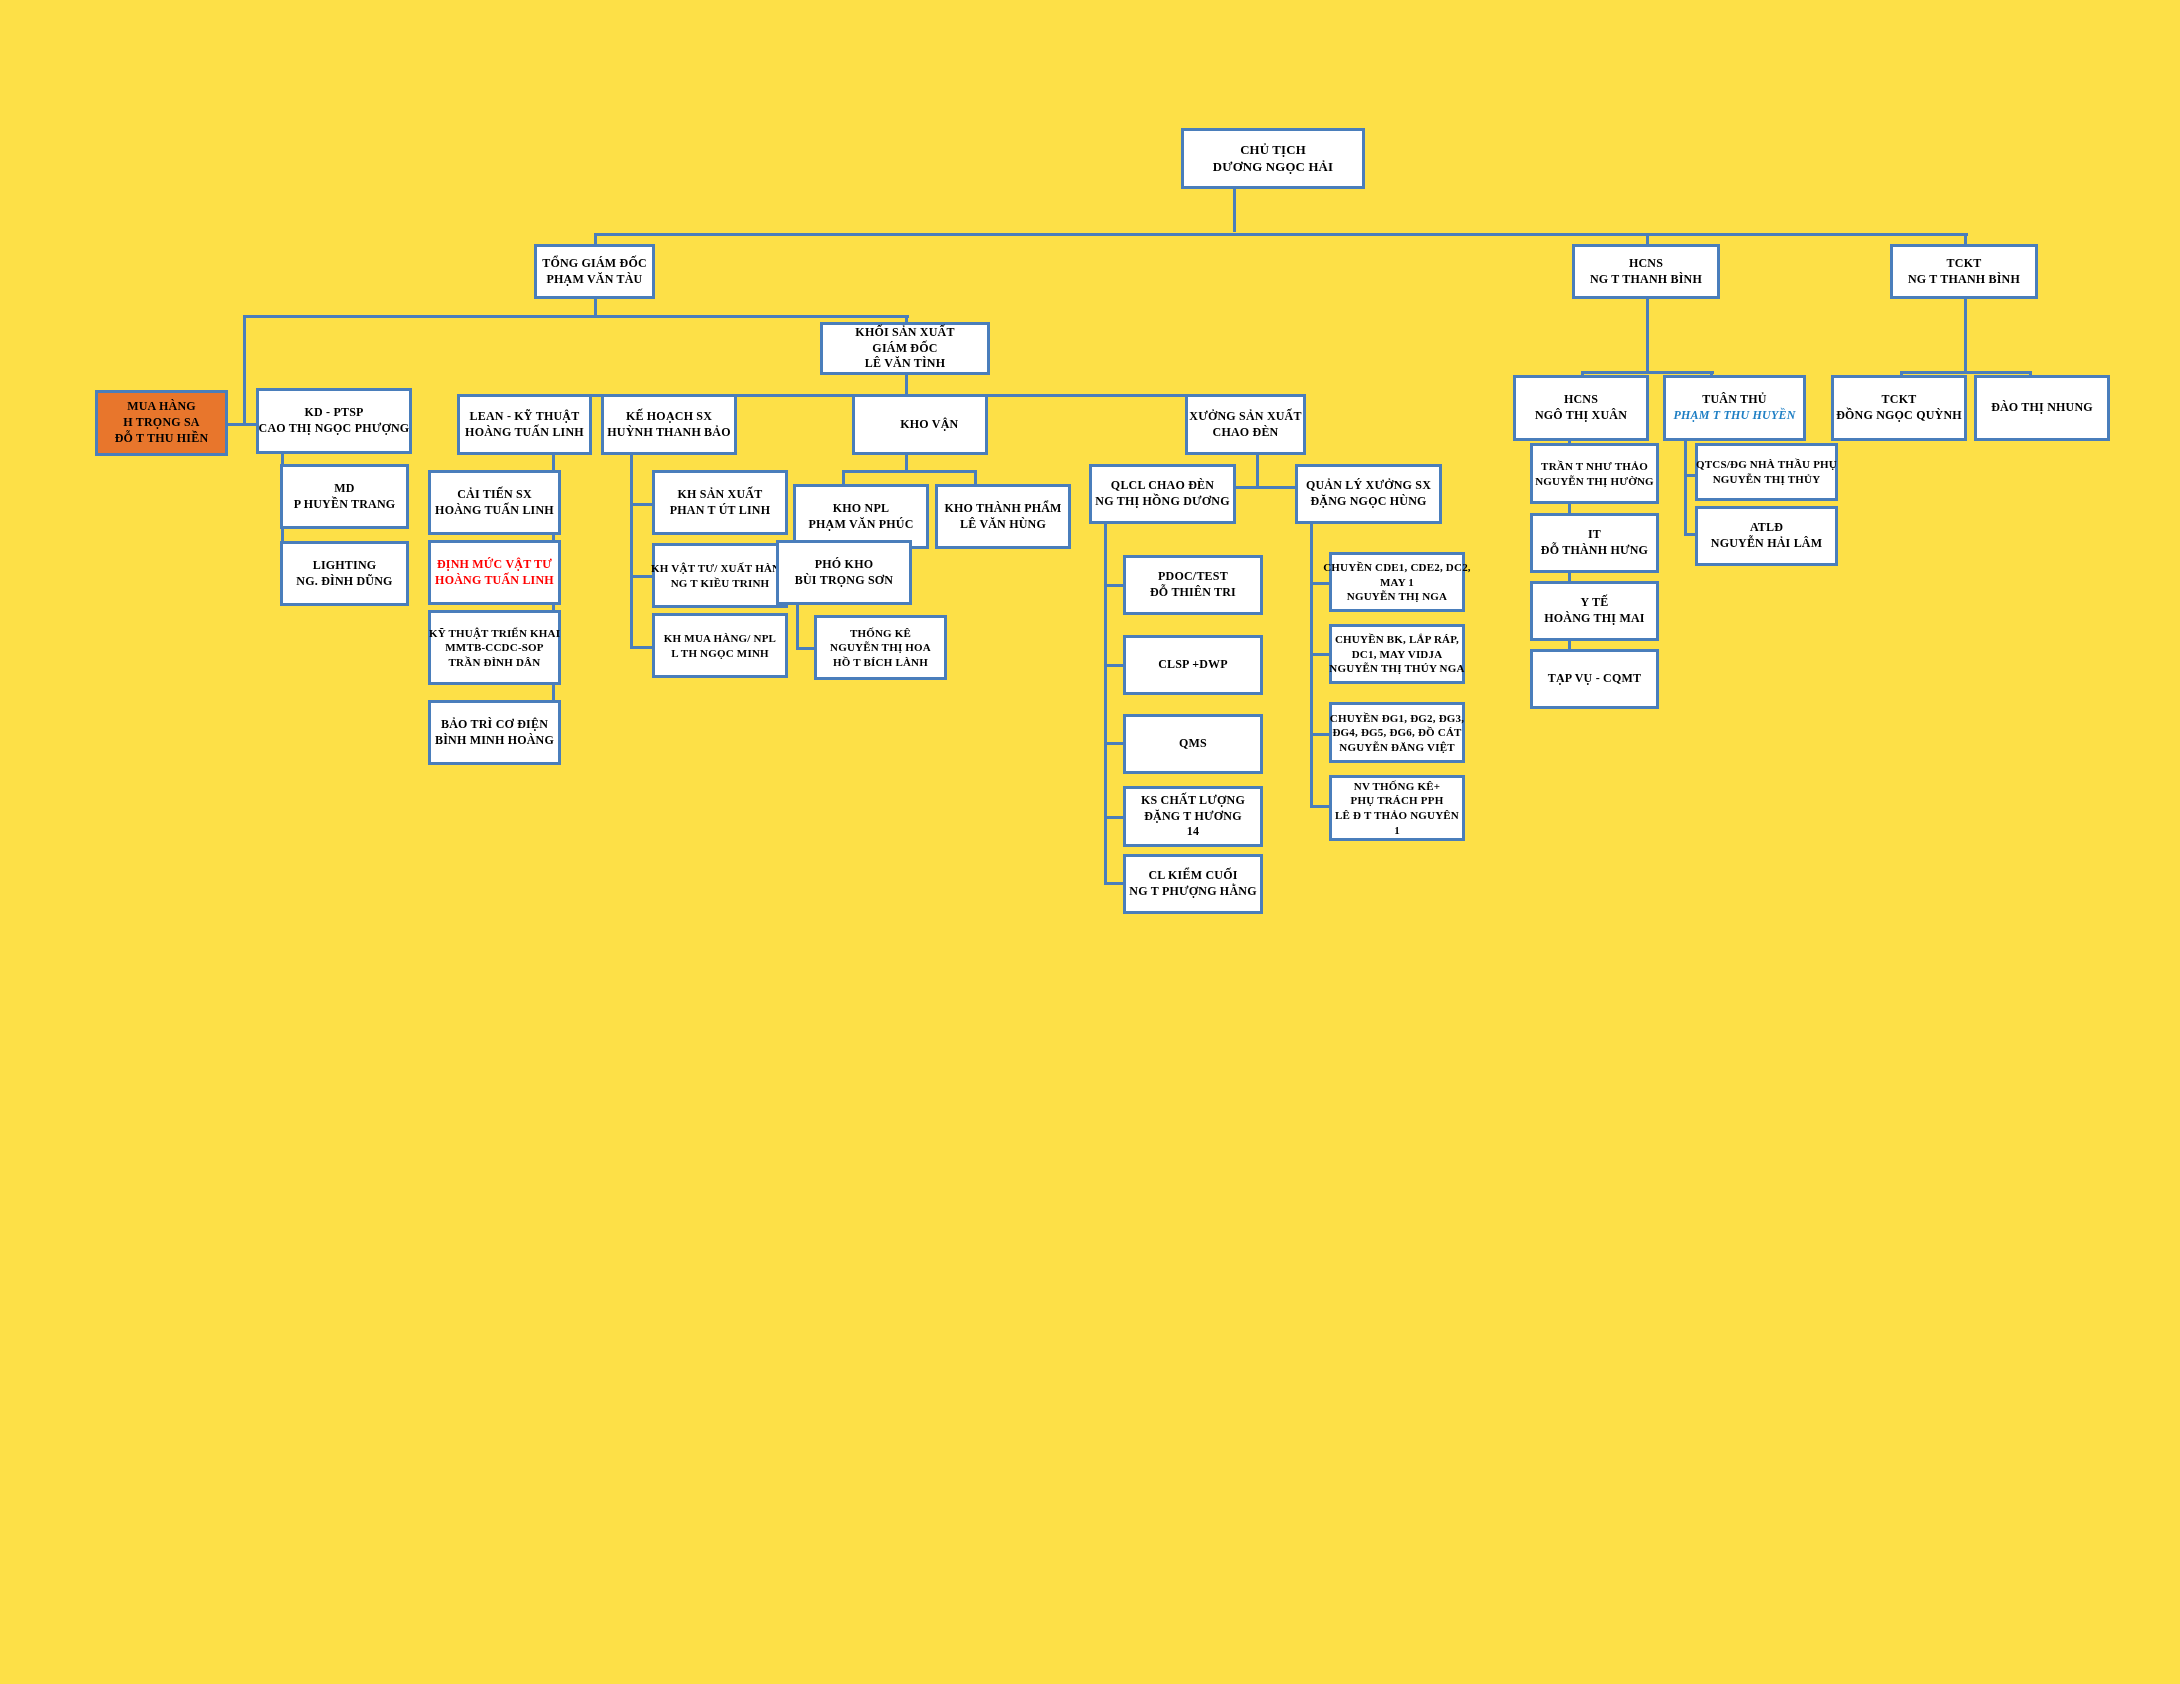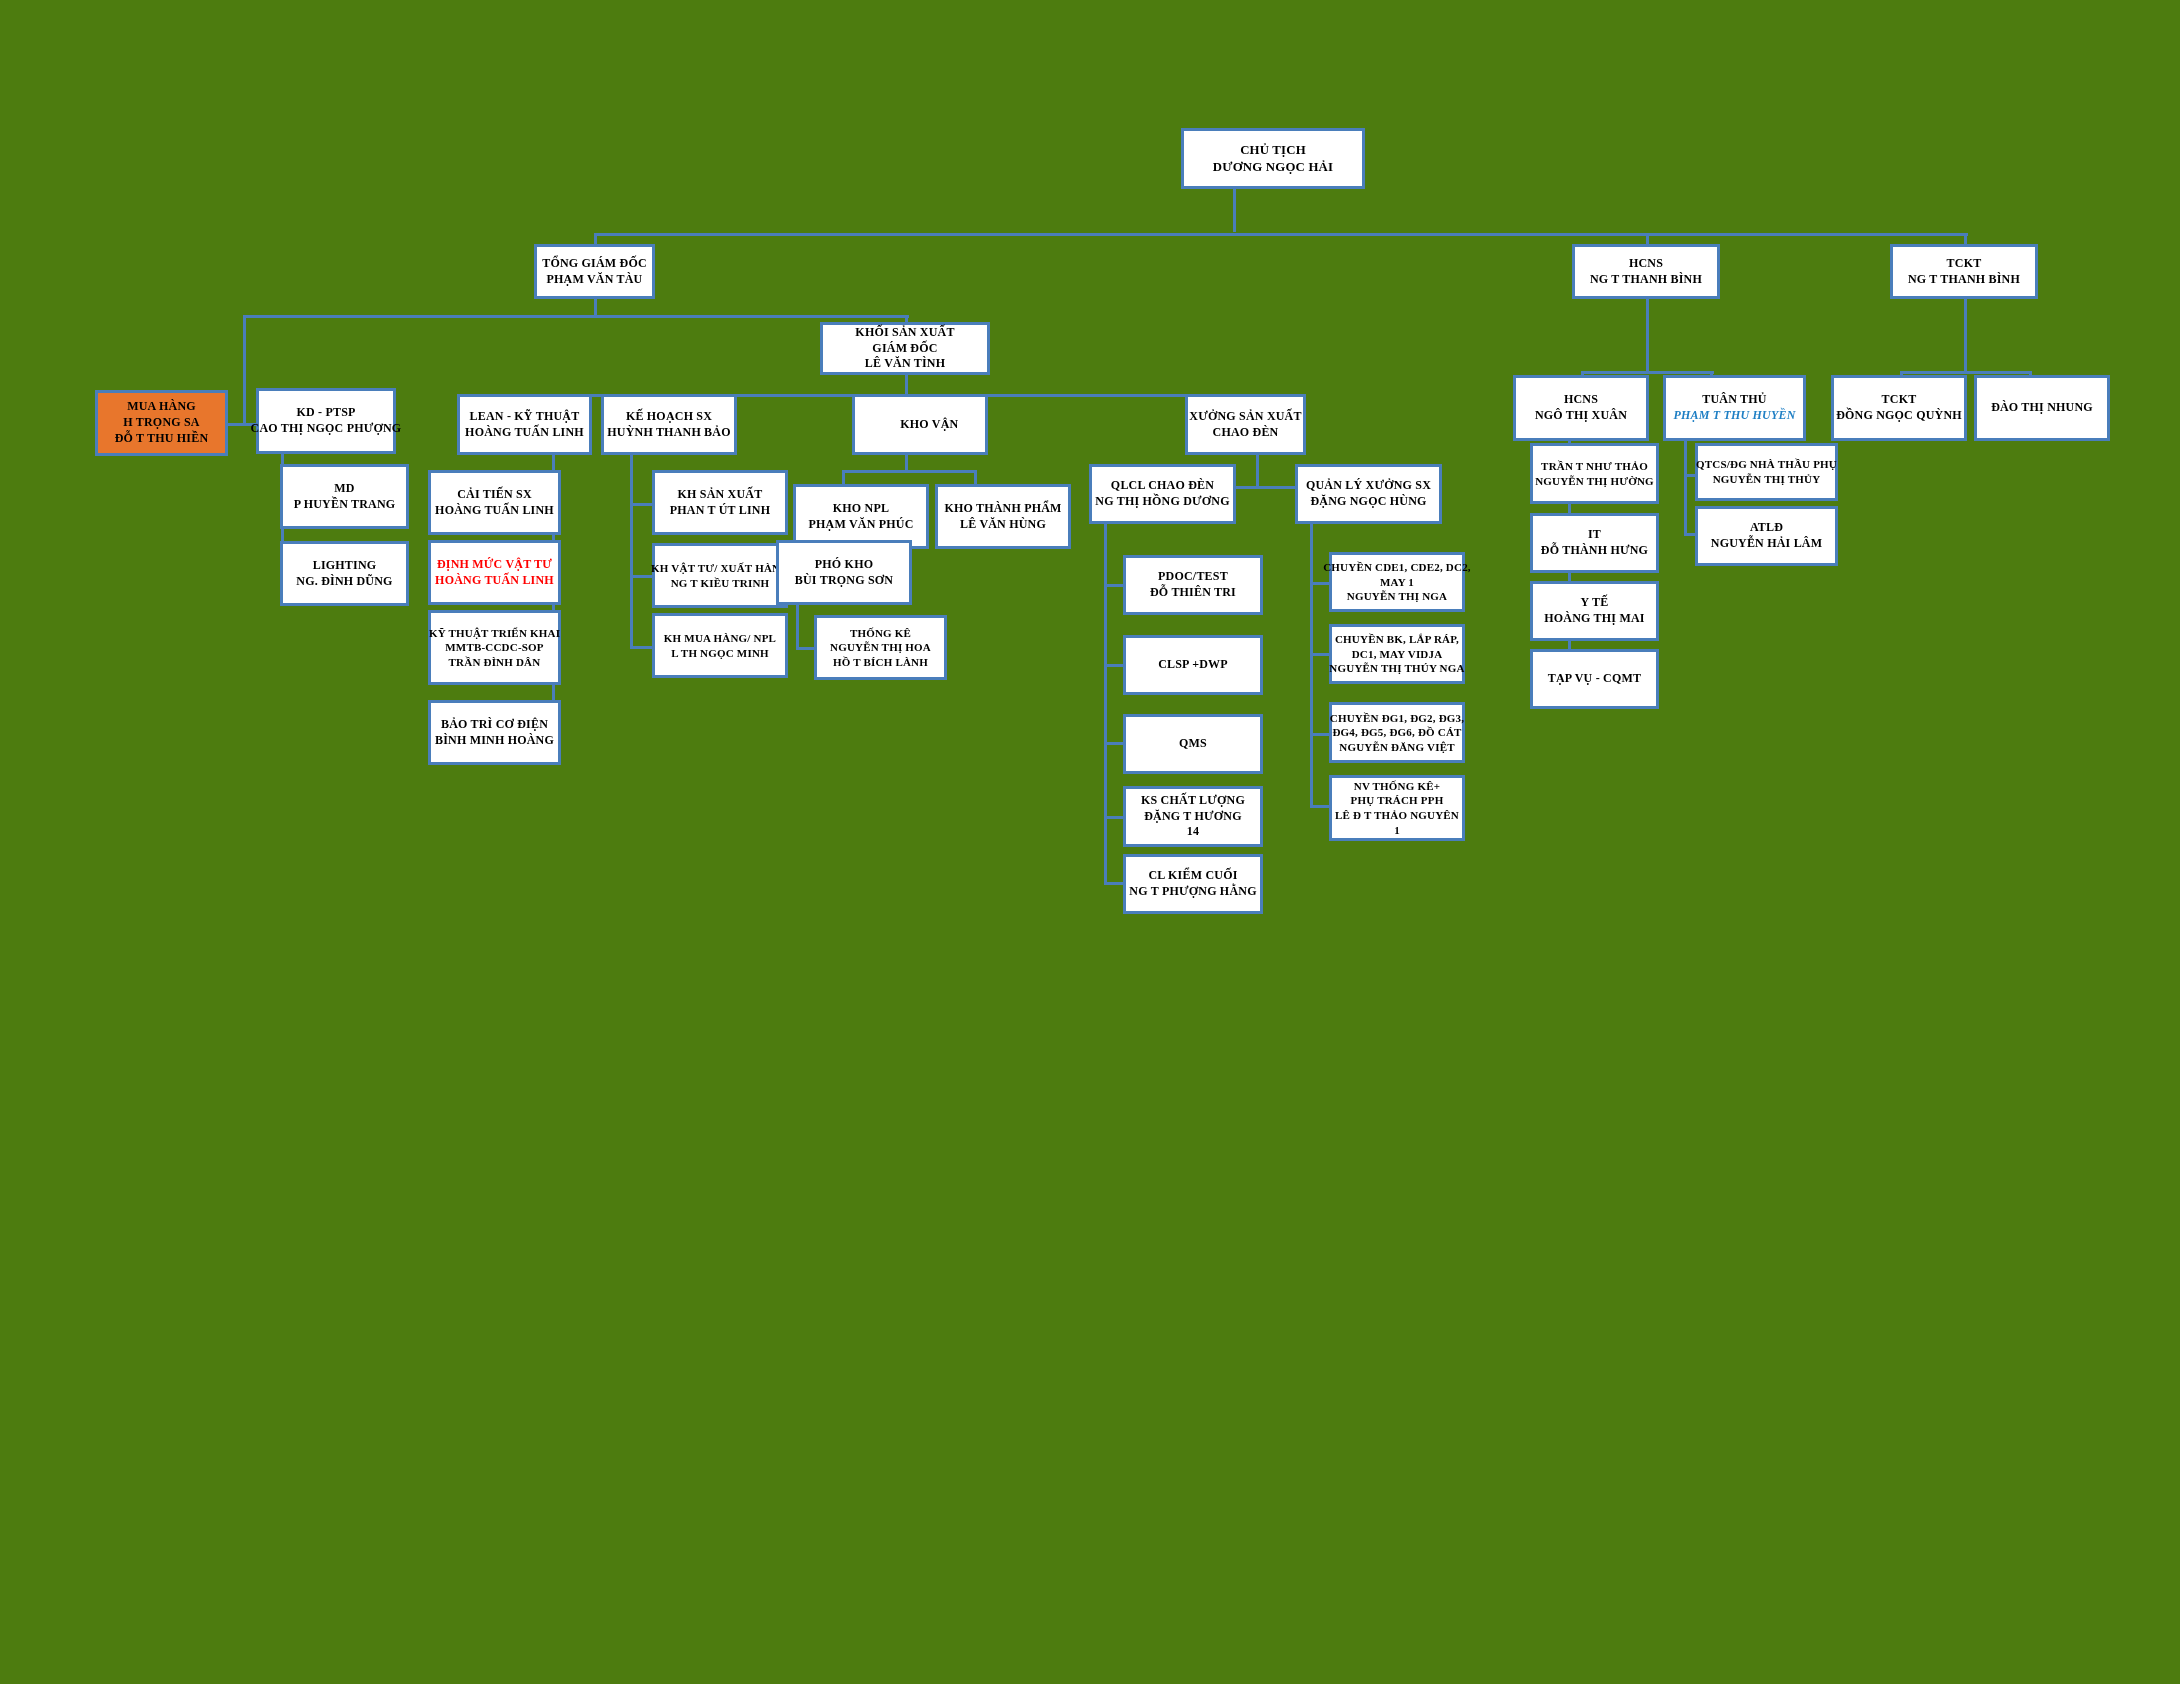--- a/index.html
+++ b/index.html
@@ -7,21 +7,21 @@
     padding: 0;
     background: #ffffff;
   }
   body {
     font-family: "Liberation Serif", "DejaVu Serif", serif;
   }
   #chart-canvas {
     position: relative;
     width: 2181px;
     height: 1685px;
-    background: #4d7c0f;
+    background: #fde047;
     overflow: hidden;
   }
   
   .node {
     position: absolute;
     box-sizing: border-box;
     border: 3.4px solid #4A7EBB;
     background: #ffffff;
     color: #000000;
     display: flex;
@@ -171,21 +171,21 @@
     <span class="ln">GIÁM ĐỐC</span>
     <span class="ln">LÊ VĂN TÌNH</span>
   </div>
 
   <div class="node orange fs-14" style="left:95px; top:390px; width:133px; height:66px;">
     <span class="ln">MUA HÀNG</span>
     <span class="ln">H TRỌNG SA</span>
     <span class="ln">ĐỖ T THU HIỀN</span>
   </div>
 
-  <div class="node fs-14" style="left:256px; top:388px; width:140px; height:66px;">
+  <div class="node fs-14" style="left:256px; top:388px; width:156px; height:66px;">
     <span class="ln">KD - PTSP</span>
     <span class="ln">CAO THỊ NGỌC PHƯỢNG</span>
   </div>
 
   <div class="node fs-14" style="left:280px; top:464px; width:129px; height:65px;">
     <span class="ln">MD</span>
     <span class="ln">P HUYỀN TRANG</span>
   </div>
 
   <div class="node fs-14" style="left:280px; top:541px; width:129px; height:65px;">

